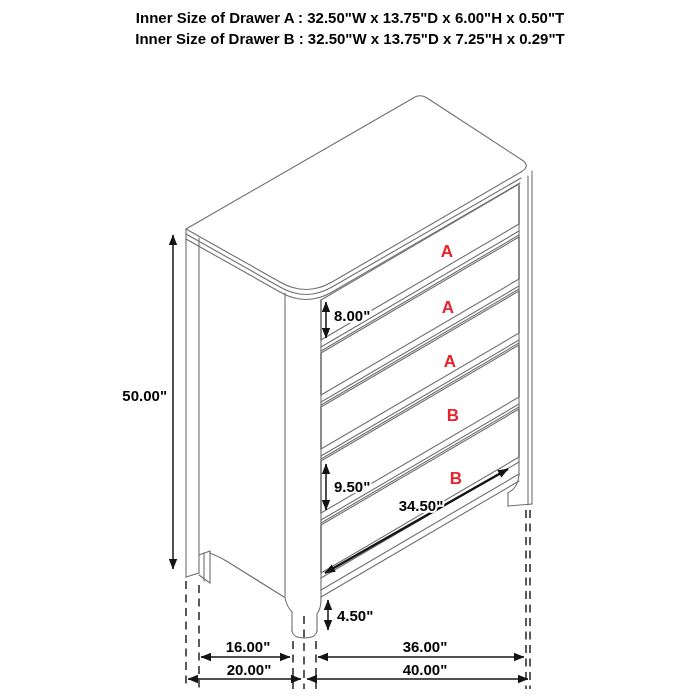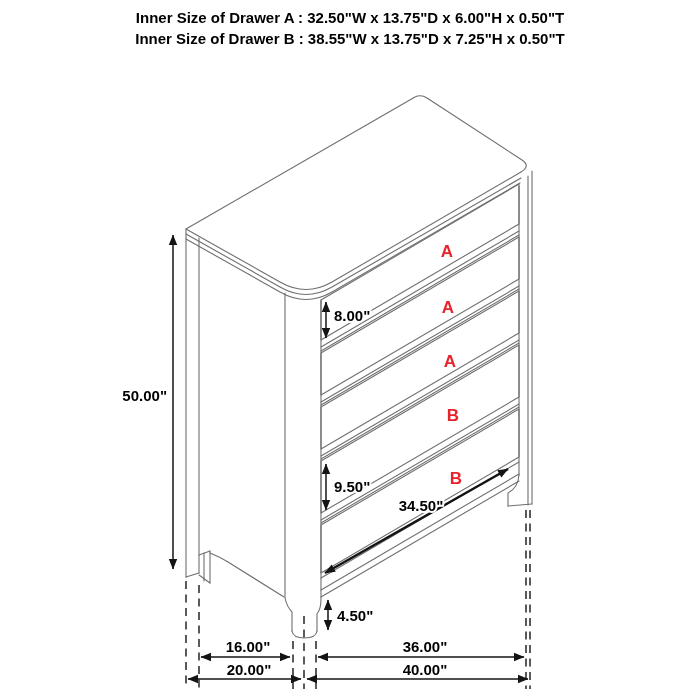--- a/index.html
+++ b/index.html
@@ -16,21 +16,21 @@
        paint-order:stroke;stroke:#fff;stroke-width:4px;}
   .lbl{font-family:"Liberation Sans",sans-serif;font-weight:bold;font-size:17px;fill:#e8232b;}
 </style>
 </head>
 <body>
 
 <div class="stage">
 
   <div class="hdr">
     <div>Inner Size of Drawer A : 32.50"W x 13.75"D x 6.00"H x 0.50"T</div>
-    <div>Inner Size of Drawer B : 38.55"W x 13.75"D x 7.25"H x 0.50"T</div>
+    <div>Inner Size of Drawer B : 32.50"W x 13.75"D x 7.25"H x 0.29"T</div>
   </div>
 
   <svg width="700" height="700" viewBox="0 0 700 700">
     <defs>
       <marker id="ah" markerUnits="userSpaceOnUse" markerWidth="12" markerHeight="10" refX="10.5" refY="5" orient="auto-start-reverse">
         <path d="M0.5 0.8 L11 5 L0.5 9.2 Z" fill="#141414"></path>
       </marker>
     </defs>
 
     <g>

